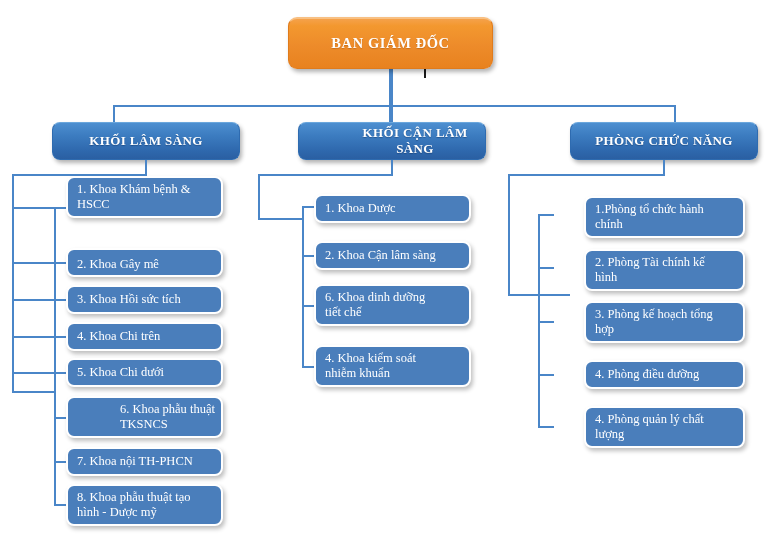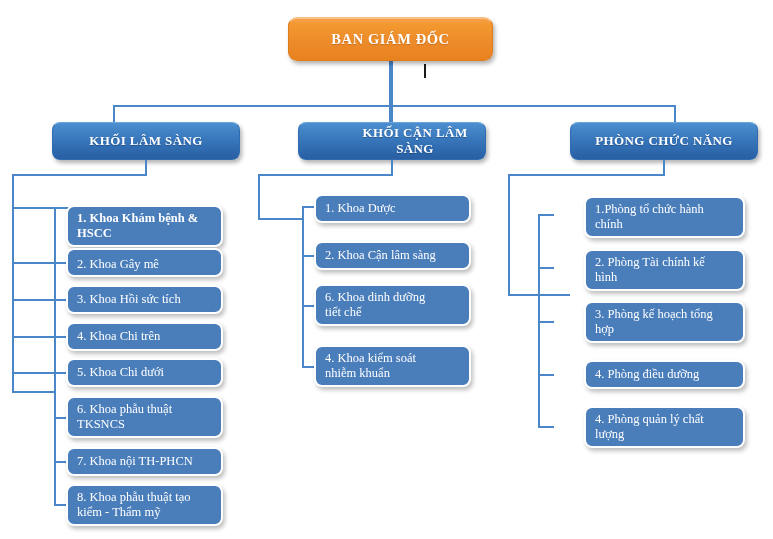--- a/index.html
+++ b/index.html
@@ -94,21 +94,21 @@
 <div id="org-chart">
 
   <div class="conn conn-v" style="left:389px; top:60px; width:4px; height:47px;"></div>
   <div class="conn conn-h" style="left:113px; top:105px; width:563px; height:2px;"></div>
   <div class="conn conn-v" style="left:113px; top:105px; height:18px;"></div>
   <div class="conn conn-v" style="left:389px; top:105px; width:4px; height:18px;"></div>
   <div class="conn conn-v" style="left:674px; top:105px; height:18px;"></div>
 
   <div class="caret-artifact" style="left:424px; top:64px; height:14px;"></div>
 
-  <div class="node node-root" style="left:288px; top:17px; width:205px; height:44px;">
+  <div class="node node-root" style="left:288px; top:17px; width:205px; height:52px;">
     <span>BAN GIÁM ĐỐC</span>
   </div>
 
   <div class="node node-l2" style="left:52px; top:122px; width:188px; height:38px;">
     <span>KHỐI LÂM SÀNG</span>
   </div>
   <div class="node node-l2" style="left:298px; top:122px; width:188px; height:38px;padding-left:46px;">
     <span>KHỐI CẬN LÂM SÀNG</span>
   </div>
   <div class="node node-l2" style="left:570px; top:122px; width:188px; height:38px;">
@@ -123,21 +123,21 @@
   <div class="conn conn-v" style="left:54px; top:207px; height:298px;"></div>
   <div class="conn conn-h" style="left:12px; top:207px; width:58px; height:2px;"></div>
   <div class="conn conn-h" style="left:12px; top:262px; width:58px; height:2px;"></div>
   <div class="conn conn-h" style="left:12px; top:299px; width:58px; height:2px;"></div>
   <div class="conn conn-h" style="left:12px; top:336px; width:58px; height:2px;"></div>
   <div class="conn conn-h" style="left:12px; top:372px; width:58px; height:2px;"></div>
   <div class="conn conn-h" style="left:54px; top:417px; width:16px; height:2px;"></div>
   <div class="conn conn-h" style="left:54px; top:461px; width:16px; height:2px;"></div>
   <div class="conn conn-h" style="left:54px; top:504px; width:16px; height:2px;"></div>
 
-  <div class="node node-l3" style="left:66px; top:205px; width:157px; height:42px;font-weight:bold;">
+  <div class="node node-l3" style="left:66px; top:176px; width:157px; height:42px;">
     <span>
       <span class="leaf-text">1. Khoa Khám bệnh &amp;</span>
       <span class="leaf-text">HSCC</span>
     </span>
   </div>
   <div class="node node-l3" style="left:66px; top:248px; width:157px; height:29px;align-items:flex-end;">
     <span>
       <span class="leaf-text">2. Khoa Gây mê</span>
     </span>
   </div>
@@ -149,35 +149,35 @@
   <div class="node node-l3" style="left:66px; top:322px; width:157px; height:29px;">
     <span>
       <span class="leaf-text">4. Khoa Chi trên</span>
     </span>
   </div>
   <div class="node node-l3" style="left:66px; top:358px; width:157px; height:29px;">
     <span>
       <span class="leaf-text">5. Khoa Chi dưới</span>
     </span>
   </div>
-  <div class="node node-l3" style="left:66px; top:396px; width:157px; height:42px;">
+  <div class="node node-l3" style="left:66px; top:396px; width:157px; height:42px;justify-content:flex-end;">
     <span>
       <span class="leaf-text">6. Khoa phẫu thuật</span>
       <span class="leaf-text">TKSNCS</span>
     </span>
   </div>
   <div class="node node-l3" style="left:66px; top:447px; width:157px; height:29px;">
     <span>
       <span class="leaf-text">7. Khoa nội TH-PHCN</span>
     </span>
   </div>
   <div class="node node-l3" style="left:66px; top:484px; width:157px; height:42px;">
     <span>
       <span class="leaf-text">8. Khoa phẫu thuật tạo</span>
-      <span class="leaf-text">kiểm - Thẩm mỹ</span>
+      <span class="leaf-text">hình - Dược mỹ</span>
     </span>
   </div>
 
   <div class="conn conn-v" style="left:391px; top:160px; height:15px;"></div>
   <div class="conn conn-h" style="left:258px; top:174px; width:135px; height:2px;"></div>
   <div class="conn conn-v" style="left:258px; top:174px; height:46px;"></div>
   <div class="conn conn-h" style="left:258px; top:218px; width:46px; height:2px;"></div>
   <div class="conn conn-v" style="left:302px; top:206px; height:162px;"></div>
   <div class="conn conn-h" style="left:302px; top:206px; width:16px; height:2px;"></div>
   <div class="conn conn-h" style="left:302px; top:255px; width:16px; height:2px;"></div>

